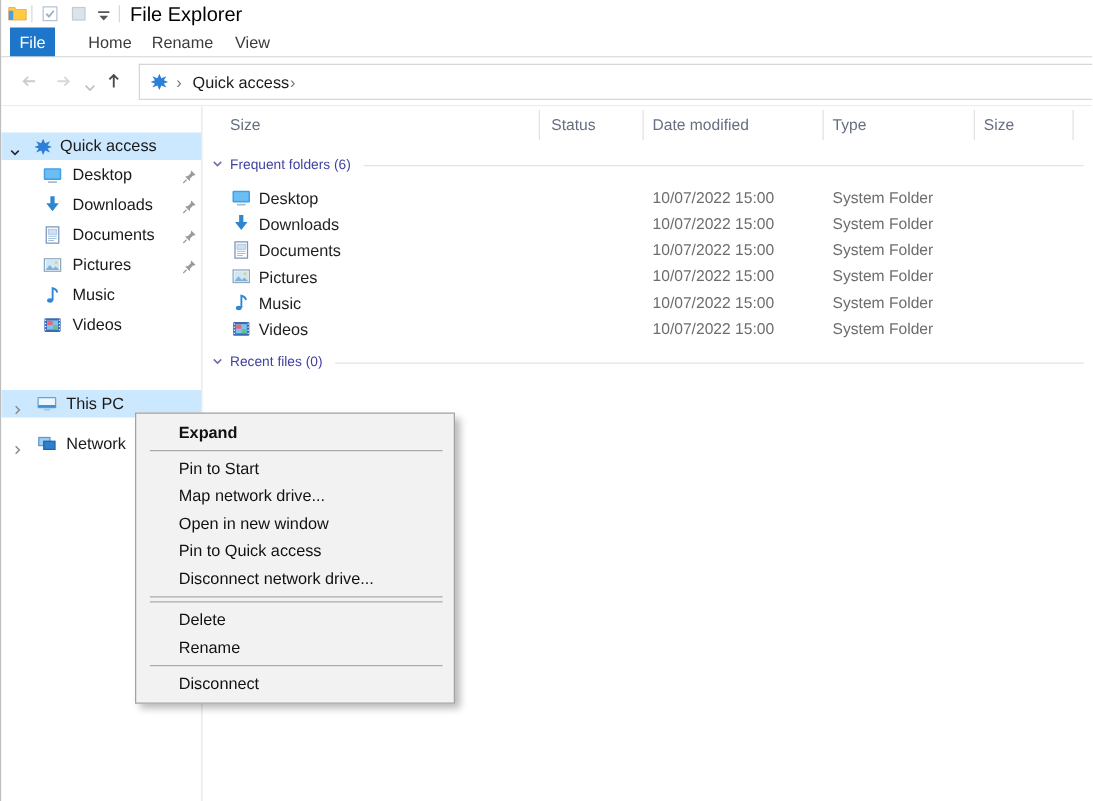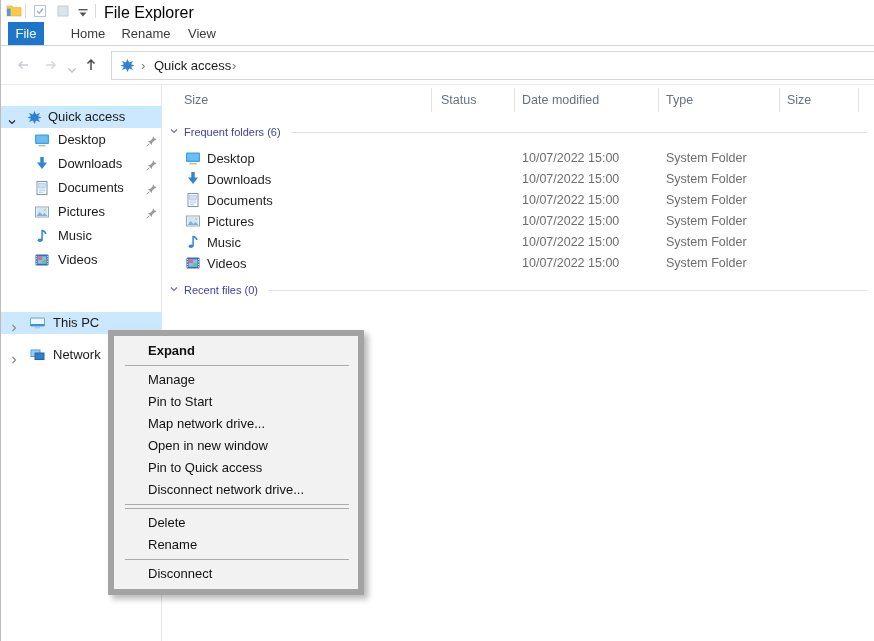--- a/index.html
+++ b/index.html
@@ -36,21 +36,21 @@
   .group-head{position:absolute;left:0;right:8px;height:18px;display:flex;align-items:center;color:#4042a0;font-size:11px;}
   .group-head .gh-line{flex:1;height:1px;background:#e3e3e3;margin-left:10px;}
   .file-row{position:absolute;left:0;width:714px;height:21px;line-height:21px;}
   .cell-icon{position:absolute;left:23px;top:2px;}
   .cell-name{position:absolute;left:45px;color:#211e1f;white-space:nowrap;}
   .cell-date{position:absolute;left:360px;color:#6d6d6d;font-size:12.5px;white-space:nowrap;}
   .cell-type{position:absolute;left:504px;color:#6d6d6d;font-size:12.5px;white-space:nowrap;}
   
   #context-menu{
     left:107px;top:330px;width:256px;background:#f2f2f2;
-    border:6px solid #a3a3a3;box-shadow:4px 4px 6px rgba(0,0,0,.28);
+    border:1px solid #a3a3a3;box-shadow:4px 4px 6px rgba(0,0,0,.28);
     padding:4px 0;z-index:50;box-sizing:border-box;
   }
   .menu-item{height:22px;line-height:22px;padding-left:34px;color:#111;font-size:13px;white-space:nowrap;}
   .menu-item.default{font-weight:bold;}
   .menu-sep{height:1px;background:#ababab;margin:3px 9px 3px 11px;}
 </style>
 </head>
 <body>
 
 <div id="app">
@@ -387,21 +387,20 @@
           </svg>
       </span>
       <span>Recent files (0)</span>
       <span class="gh-line"></span>
     </div>
   </div>
 
   <div id="context-menu" class="abs">
     <div class="menu-item default">Expand</div>
     <div class="menu-sep"></div>
-    <div class="menu-item">Manage</div>
     <div class="menu-item">Pin to Start</div>
     <div class="menu-item">Map network drive...</div>
     <div class="menu-item">Open in new window</div>
     <div class="menu-item">Pin to Quick access</div>
     <div class="menu-item">Disconnect network drive...</div>
     <div class="menu-sep"></div>
     <div class="menu-sep"></div>
     <div class="menu-item">Delete</div>
     <div class="menu-item">Rename</div>
     <div class="menu-sep"></div>

